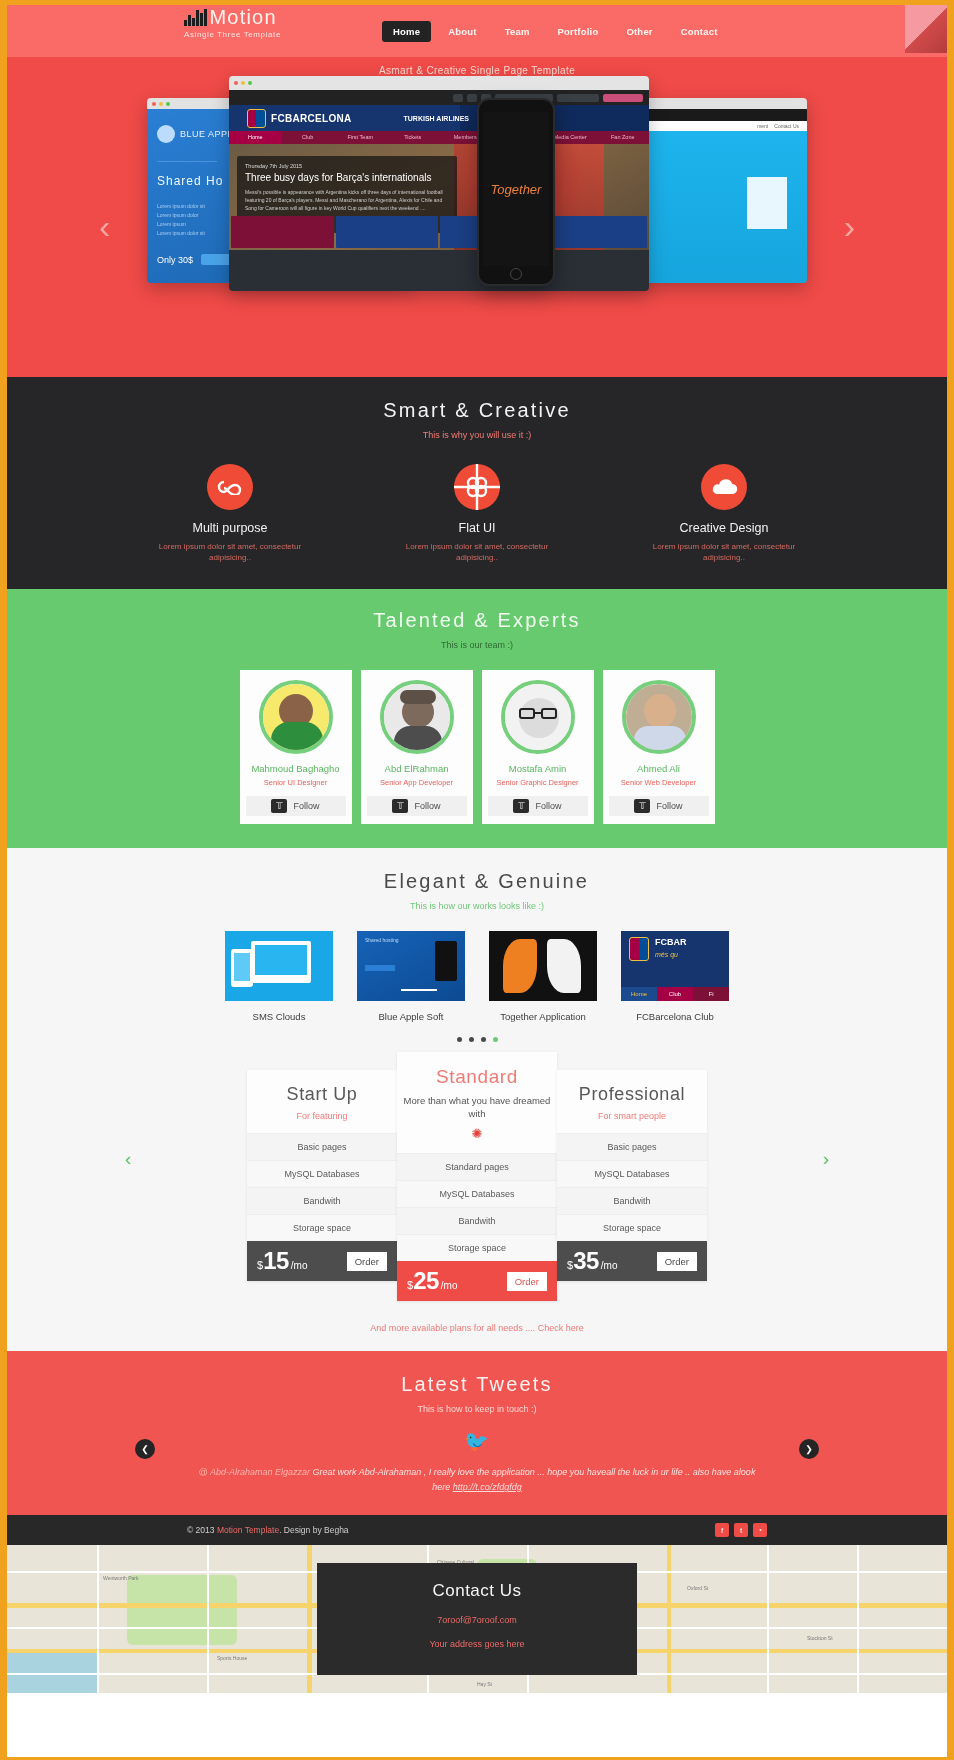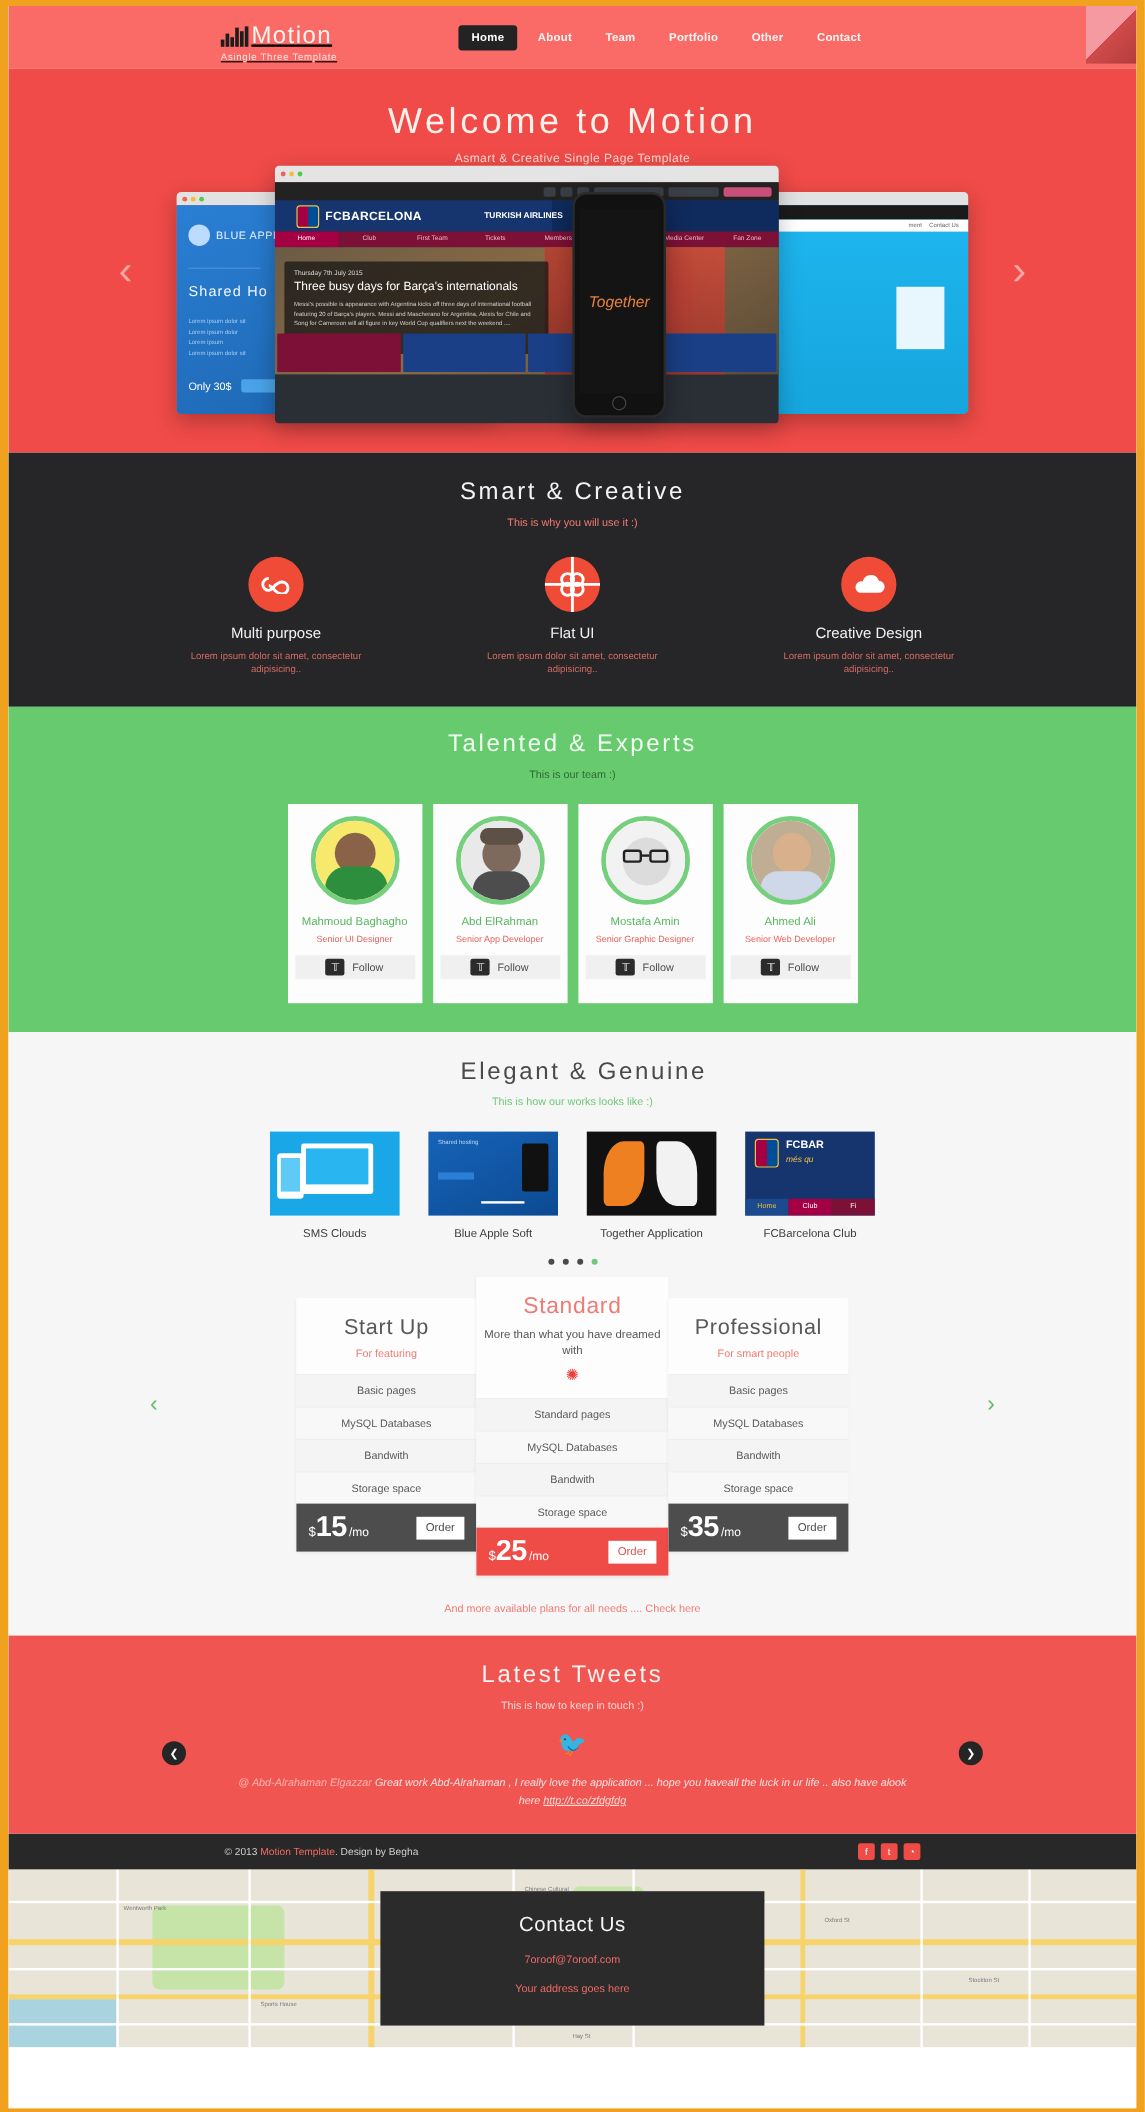--- a/index.html
+++ b/index.html
@@ -13,21 +13,21 @@
     position: absolute; left: 7px; top: 5px;
     width: 940px; height: 1752px;
     background: #fff; overflow: hidden;
   }
 
   
   .header {
     height: 52px; background: #fa6b68; position: relative;
     display: flex; align-items: center;
   }
-  .brand { position: absolute; left: 177px; top: 16px; text-decoration: underline; }
+  .brand { position: absolute; left: 177px; top: 3px; }
   .brand-row { display: flex; align-items: flex-end; gap: 3px; }
   .logo-bars { display: flex; align-items: flex-end; gap: 1.5px; height: 17px; }
   .logo-bars i { display: block; width: 2.5px; background: #1d1d1d; }
   .logo-bars i:nth-child(1) { height: 6px; }
   .logo-bars i:nth-child(2) { height: 11px; }
   .logo-bars i:nth-child(3) { height: 8px; }
   .logo-bars i:nth-child(4) { height: 16px; }
   .logo-bars i:nth-child(5) { height: 13px; }
   .logo-bars i:nth-child(6) { height: 17px; }
   .brand-name { font-size: 20px; color: #fdf4ef; letter-spacing: 1.2px; line-height: 18px; }
@@ -104,21 +104,21 @@
   .fcircle { width: 46px; height: 46px; border-radius: 50%; background: #ef4b36; margin: 0 auto;
      display: flex; align-items: center; justify-content: center; position: relative; }
   .feat h3 { color: #f2f2f2; font-size: 12.5px; font-weight: normal; margin-top: 11px; }
   .feat p { color: #d36a61; font-size: 8px; line-height: 11px; margin-top: 6px; }
 
   
   .green { background: #68ca6e; padding: 20px 0 24px; }
   .green .sec-title { color: #f0fff1; }
   .green .sec-sub { color: #2e6b33; }
   .team { display: flex; justify-content: center; gap: 9px; margin-top: 20px; }
-  .tcard { width: 112px; background: #fdfdfd; padding: 8px 6px 20px; text-align: center; }
+  .tcard { width: 112px; background: #fdfdfd; padding: 8px 6px 8px; text-align: center; }
   .tav { width: 74px; height: 74px; border-radius: 50%; border: 4px solid #76cf7c; margin: 2px auto 0;
      overflow: hidden; position: relative; }
   .tcard .nm { color: #57b75f; font-size: 9.5px; margin-top: 9px; }
   .tcard .rl { color: #e8615c; font-size: 7.5px; margin-top: 4px; }
   .tw {
     margin-top: 9px; height: 20px; background: #f0f0f0;
     display: flex; align-items: center; justify-content: center; gap: 6px;
   }
   .tw .b { width: 16px; height: 14px; background: #2b2b2b; border-radius: 2px;
      display:flex;align-items:center;justify-content:center;color:#fff;font-size:9px;}
@@ -226,21 +226,20 @@
       <a href="#">About</a>
       <a href="#">Team</a>
       <a href="#">Portfolio</a>
       <a href="#">Other</a>
       <a href="#">Contact</a>
     </div>
     <div class="corner"></div>
   </div>
 
   <div class="hero">
-    <h1>Welcome to Motion</h1>
     <div class="sub">Asmart &amp; Creative Single Page Template</div>
     <div class="arrow l">‹</div>
     <div class="arrow r">›</div>
 
     <div class="shots" style="width:660px;margin:0 auto;">
       <div class="win win-left">
         <div class="bar">
             <b style="background:#f35f57"></b>
             <b style="background:#f0bd3c"></b>
             <b style="background:#51c94a"></b>

